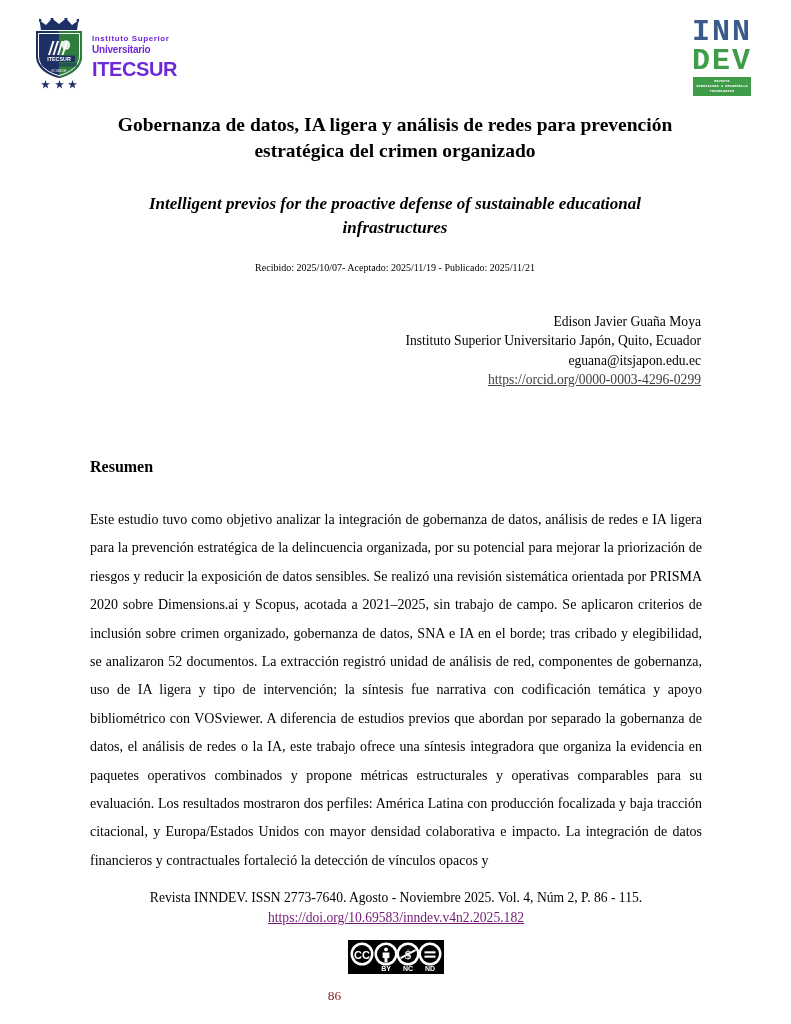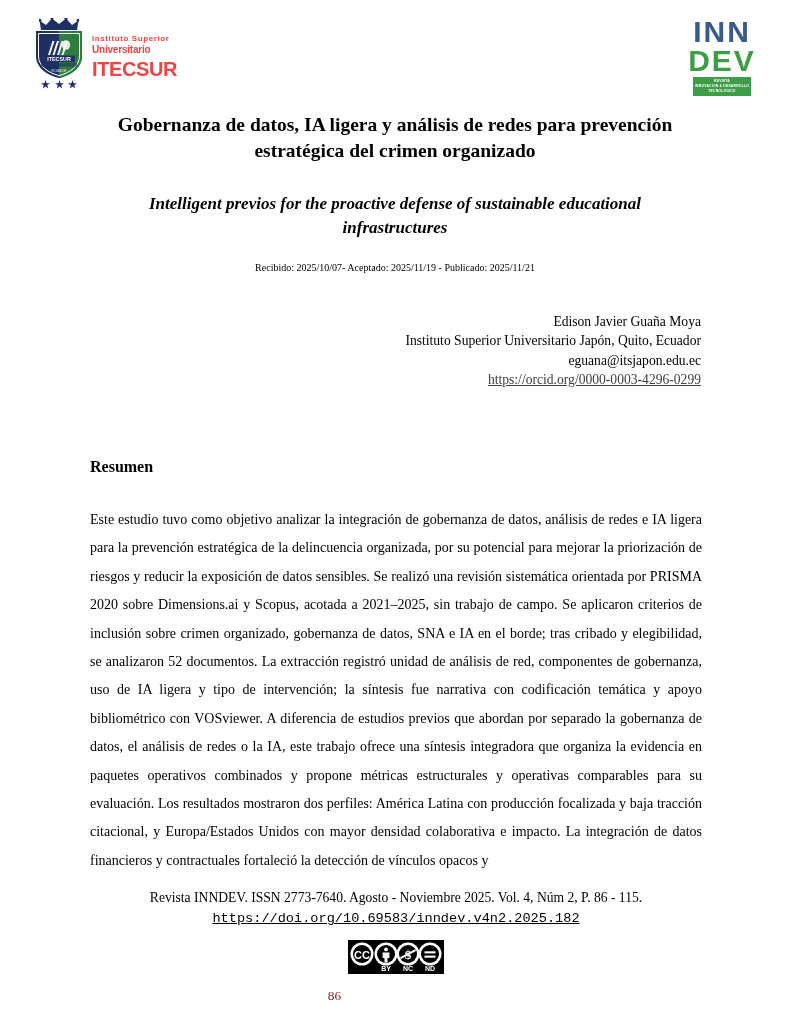--- a/index.html
+++ b/index.html
@@ -61,21 +61,21 @@
     display: flex;
     justify-content: space-between;
   }
 
   .logo-text {
     display: flex;
     flex-direction: column;
     justify-content: space-between;
     line-height: 1;
     font-family: "Liberation Sans", sans-serif;
-    color: #ef4444;
+    color: #6d28d9;
     padding-top: 4px;
   }
   .lt-1 {
     font-size: 8px;
     letter-spacing: 0.6px;
     font-weight: bold;
     margin-bottom: 2px;
   }
   .lt-2 {
     font-size: 10px;
@@ -88,21 +88,21 @@
     font-weight: bold;
     letter-spacing: -0.4px;
   }
 
   .logo-right {
     position: absolute;
     right: 33px;
     top: 18px;
     width: 72px;
     text-align: center;
-    font-family: Liberation Sans, sans-serif;
+    font-family: Liberation Mono, monospace;
   }
   .inn {
     font-size: 30px;
     font-weight: bold;
     color: #3a5a8c;
     letter-spacing: 2px;
     line-height: 0.95;
   }
   .dev {
     font-size: 30px;
@@ -195,23 +195,22 @@
   .footer {
     position: absolute;
     top: 888px;
     left: 60px;
     width: 672px;
     text-align: center;
     font-size: 13.6px;
     line-height: 1.5;
   }
   .doi-link {
-    color: #000000;
+    color: #701a75;
     text-decoration: underline;
-    font-family: Liberation Mono, monospace;
   }
 
   .cc-badge {
     position: absolute;
     top: 940px;
     left: 348px;
     width: 96px;
     height: 34px;
     background: #14b8a6;
   }

